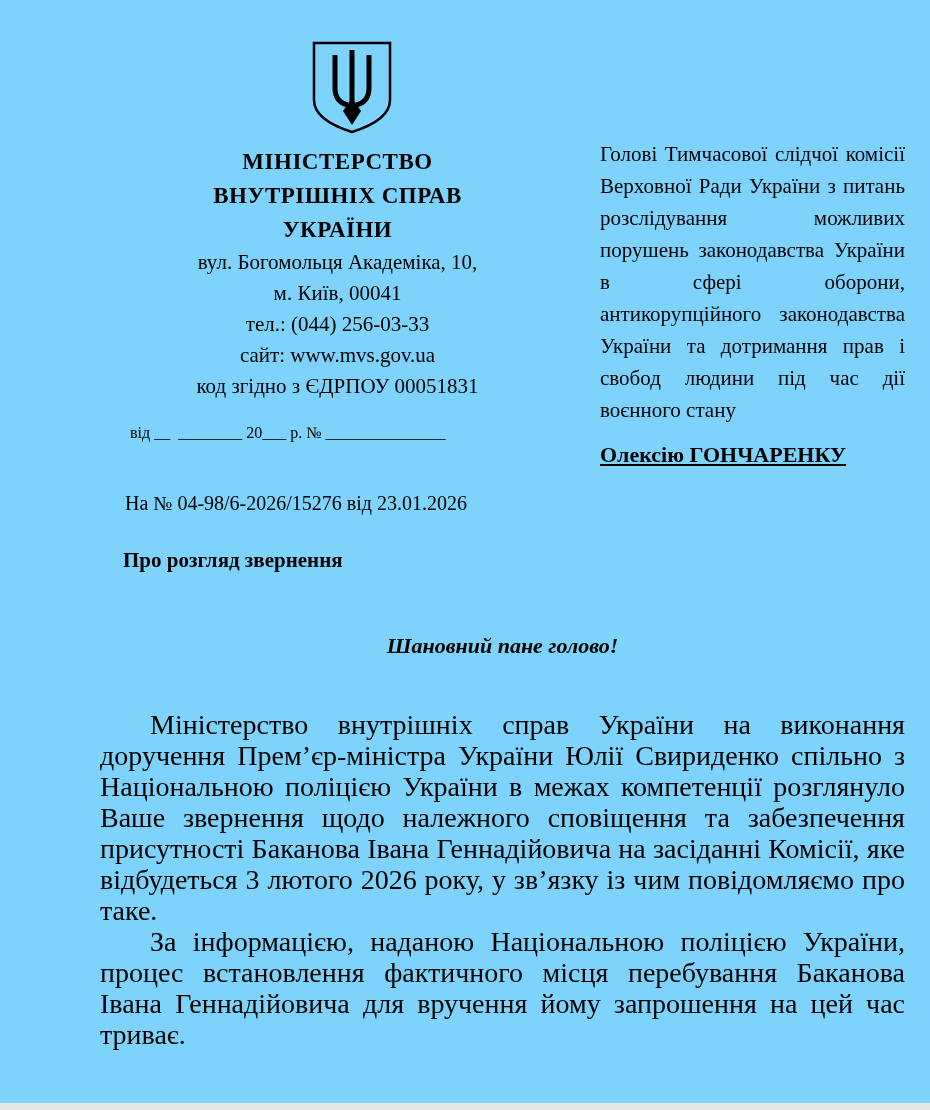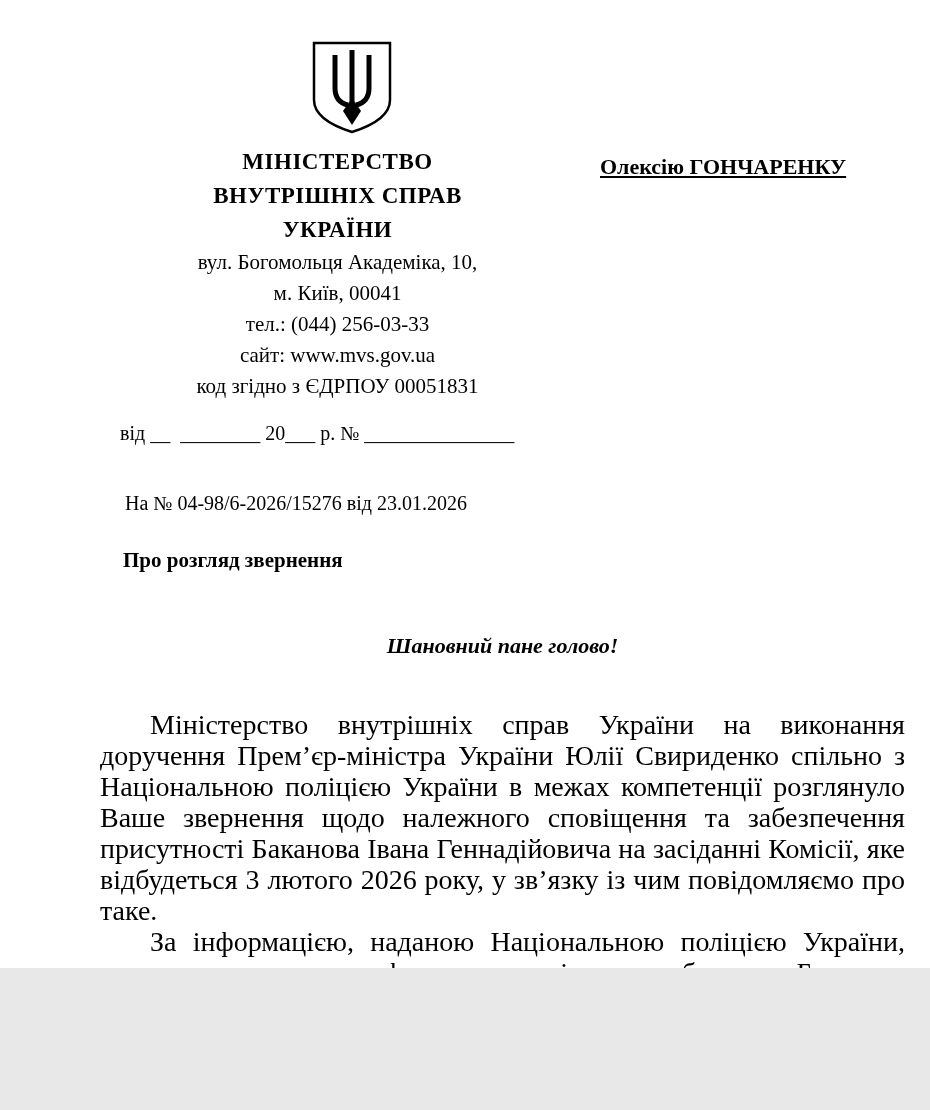--- a/index.html
+++ b/index.html
@@ -1,21 +1,21 @@
 <!DOCTYPE html>
 <html lang="uk"><head>
 <meta charset="utf-8">
 <style>
   html, body { margin: 0; padding: 0; background: #e8e8e8; }
   .page {
     position: relative;
     width: 930px;
-    height: 968px;
+    height: 1103px;
     margin: 0 auto;
-    background: #ffffff;
+    background: #7dd3fc;
     box-sizing: border-box;
     padding: 40px 25px 0 100px;
     font-family: "Liberation Serif", "DejaVu Serif", serif;
     color: #000000;
     overflow: hidden;
   }
   .header-row { display: flex; align-items: flex-start; }
   .col-left  { width: 475px; flex: 0 0 auto; }
   .col-right { width: 305px; flex: 0 0 auto; margin-left: 25px; margin-top: 98px; }
 
@@ -30,22 +30,22 @@
     line-height: 34px;
     letter-spacing: 0.5px;
   }
   .address-block {
     text-align: center;
     font-size: 21px;
     line-height: 31px;
   }
   .date-line {
     margin-top: 16px;
-    margin-left: 20px;
-    font-size: 20px;
+    margin-left: 30px;
+    font-size: 16px;
     line-height: 30px;
     white-space: pre;
   }
   .ref-line {
     margin-top: 40px;
     margin-left: 25px;
     font-size: 20px;
     line-height: 30px;
   }
 
@@ -133,20 +133,21 @@
         <div>сайт: www.mvs.gov.ua</div>
         <div>код згідно з ЄДРПОУ 00051831</div>
       </div>
 
       <div class="date-line">від __  ________ 20___ р. № _______________</div>
 
       <div class="ref-line">На № 04-98/6-2026/15276 від 23.01.2026</div>
     </div>
 
     <div class="col-right">
+      <p class="addressee-text">Голові Тимчасової слідчої комісії Верховної Ради України з питань розслідування можливих порушень законодавства України в сфері оборони, антикорупційного законодавства України та дотримання прав і свобод людини під час дії воєнного стану</p>
       <p class="addressee-name">Олексію ГОНЧАРЕНКУ</p>
     </div>
 
   </div>
 
   <div class="subject">Про розгляд звернення</div>
 
   <div class="salutation">Шановний пане голово!</div>
 
   <p class="body-para first">Міністерство внутрішніх справ України на виконання доручення Прем’єр-міністра України Юлії Свириденко спільно з Національною поліцією України в межах компетенції розглянуло Ваше звернення щодо належного сповіщення та забезпечення присутності Баканова Івана Геннадійовича на засіданні Комісії, яке відбудеться 3 лютого 2026 року, у зв’язку із чим повідомляємо про таке.</p>

